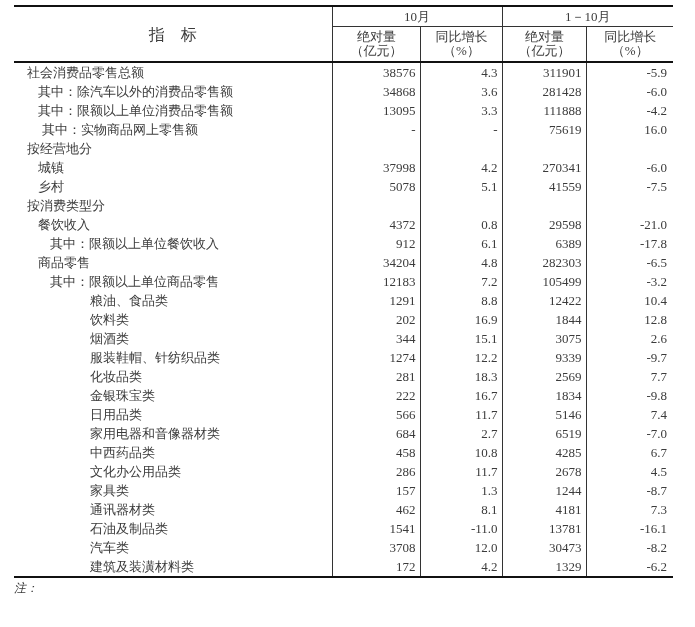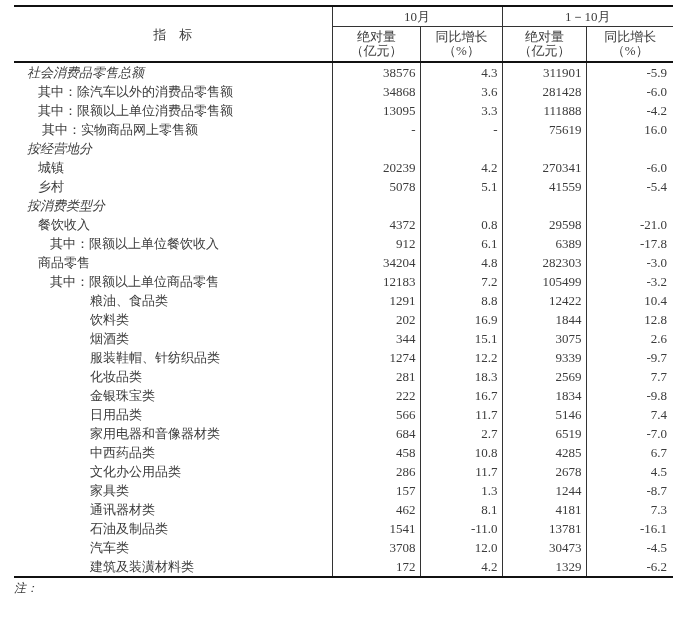--- a/index.html
+++ b/index.html
@@ -10,27 +10,27 @@
   table.stats{
     border-collapse:collapse;table-layout:fixed;width:659px;
     margin:5px 0 0 14px;
     border-top:2px solid #111;border-bottom:2px solid #111;
   }
   th,td{padding:0;font-weight:normal;font-size:13px;color:#3b3b3b;}
   .b-r{border-right:1px solid #333;}
   thead th{vertical-align:middle;}
   tr.grp-row th{height:19px;line-height:19px;}
   tr.grp-row th.grp{border-bottom:1px solid #333;}
-  th.ind-head{border-bottom:2px solid #111;font-size:13px;}
+  th.ind-head{border-bottom:2px solid #111;font-size:16px;}
   tr.sub-row th{height:31px;line-height:14px;border-bottom:2px solid #111;padding:1px 0 2px 1px;font-family:Liberation Serif, serif;}
   tbody td{height:19px;line-height:19px;white-space:nowrap;overflow:hidden;}
   td.lbl{text-align:left;}
   td.num{text-align:right;padding-right:4px;font-family:"Liberation Serif","DejaVu Serif",serif;}
   td.num.last{padding-right:6px;}
-  .ind0{padding-left:13px;font-style:italic;}
+  .ind0{padding-left:13px;}
   .ind1{padding-left:24px;margin-top:8px;}
   .ind2{padding-left:28px;}
   .ind3{padding-left:36px;}
   .ind4{padding-left:76px;}
   .notes{
     margin:3px 0 0 14px;font-size:12px;line-height:15px;
     font-style:italic;color:#3b3b3b;
     font-family:"Liberation Serif","DejaVu Serif",serif;
   }
 </style>
@@ -90,31 +90,31 @@
         </tr>
         <tr>
           <td class="lbl b-r ind0">按经营地分</td>
           <td class="num b-r"></td>
           <td class="num b-r"></td>
           <td class="num b-r"></td>
           <td class="num last"></td>
         </tr>
         <tr>
           <td class="lbl b-r ind1">城镇</td>
-          <td class="num b-r">20239</td>
+          <td class="num b-r">37998</td>
           <td class="num b-r">4.2</td>
           <td class="num b-r">270341</td>
           <td class="num last">-6.0</td>
         </tr>
         <tr>
           <td class="lbl b-r ind1">乡村</td>
           <td class="num b-r">5078</td>
           <td class="num b-r">5.1</td>
           <td class="num b-r">41559</td>
-          <td class="num last">-5.4</td>
+          <td class="num last">-7.5</td>
         </tr>
         <tr>
           <td class="lbl b-r ind0">按消费类型分</td>
           <td class="num b-r"></td>
           <td class="num b-r"></td>
           <td class="num b-r"></td>
           <td class="num last"></td>
         </tr>
         <tr>
           <td class="lbl b-r ind1">餐饮收入</td>
@@ -128,21 +128,21 @@
           <td class="num b-r">912</td>
           <td class="num b-r">6.1</td>
           <td class="num b-r">6389</td>
           <td class="num last">-17.8</td>
         </tr>
         <tr>
           <td class="lbl b-r ind1">商品零售</td>
           <td class="num b-r">34204</td>
           <td class="num b-r">4.8</td>
           <td class="num b-r">282303</td>
-          <td class="num last">-3.0</td>
+          <td class="num last">-6.5</td>
         </tr>
         <tr>
           <td class="lbl b-r ind3">其中：限额以上单位商品零售</td>
           <td class="num b-r">12183</td>
           <td class="num b-r">7.2</td>
           <td class="num b-r">105499</td>
           <td class="num last">-3.2</td>
         </tr>
         <tr>
           <td class="lbl b-r ind4">粮油、食品类</td>
@@ -233,21 +233,21 @@
           <td class="num b-r">1541</td>
           <td class="num b-r">-11.0</td>
           <td class="num b-r">13781</td>
           <td class="num last">-16.1</td>
         </tr>
         <tr>
           <td class="lbl b-r ind4">汽车类</td>
           <td class="num b-r">3708</td>
           <td class="num b-r">12.0</td>
           <td class="num b-r">30473</td>
-          <td class="num last">-4.5</td>
+          <td class="num last">-8.2</td>
         </tr>
         <tr>
           <td class="lbl b-r ind4">建筑及装潢材料类</td>
           <td class="num b-r">172</td>
           <td class="num b-r">4.2</td>
           <td class="num b-r">1329</td>
           <td class="num last">-6.2</td>
         </tr>
       </tbody>
   </table>

